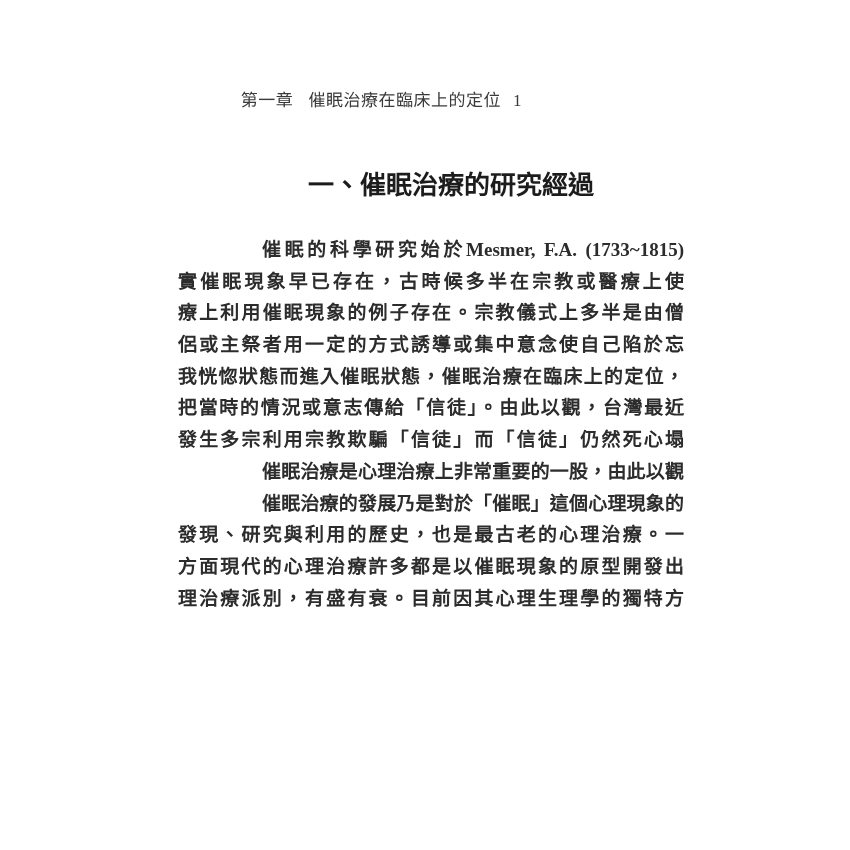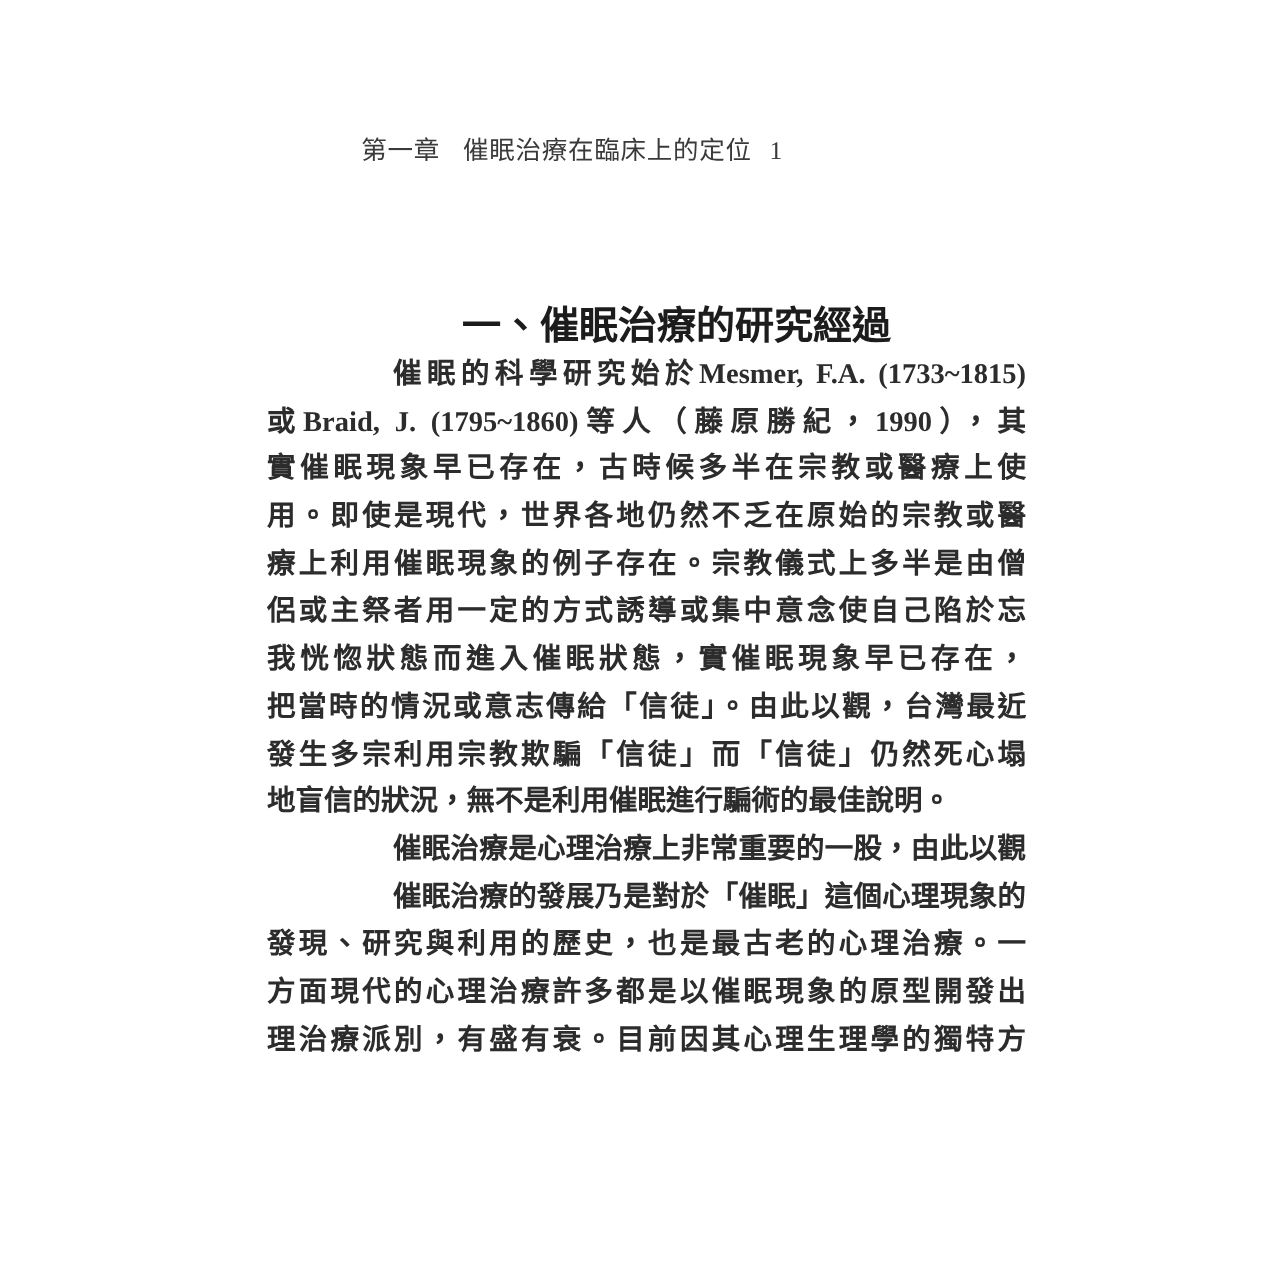--- a/index.html
+++ b/index.html
@@ -27,21 +27,21 @@
     white-space: nowrap;
     font-family: "Liberation Serif", serif;
   }
   .running-header .gap-md { display: inline-block; width: 0.9em; }
   .running-header .gap-sm { display: inline-block; width: 0.7em; }
 
   
   .section-heading {
     position: absolute;
     left: 308px;
-    top: 182px;
+    top: 150px;
     font-size: 26px;
     line-height: 36px;
     font-weight: 700;
     color: #1c1c1c;
     font-family: "Liberation Sans", sans-serif;
     white-space: nowrap;
   }
 
   
   .body-text {
@@ -76,29 +76,26 @@
 <div class="page">
 
   <div class="running-header">
     <span>第一章</span><span class="gap-md"></span><span>催眠治療在臨床上的定位</span><span class="gap-sm"></span><span>1</span>
   </div>
 
   <h1 class="section-heading">一、催眠治療的研究經過</h1>
 
   <div class="body-text">
     <div class="text-line indent">催眠的科學研究始於Mesmer, F.A. (1733~1815)</div>
-    <div class="text-line">或Braid, J. (1795~1860)等人（藤原勝紀，1990），其</div>
     <div class="text-line">實催眠現象早已存在，古時候多半在宗教或醫療上使</div>
-    <div class="text-line">用。即使是現代，世界各地仍然不乏在原始的宗教或醫</div>
     <div class="text-line">療上利用催眠現象的例子存在。宗教儀式上多半是由僧</div>
     <div class="text-line">侶或主祭者用一定的方式誘導或集中意念使自己陷於忘</div>
-    <div class="text-line">我恍惚狀態而進入催眠狀態，實催眠現象早已存在，</div>
+    <div class="text-line">我恍惚狀態而進入催眠狀態，催眠治療在臨床上的定位，</div>
     <div class="text-line">把當時的情況或意志傳給「信徒」。由此以觀，台灣最近</div>
     <div class="text-line">發生多宗利用宗教欺騙「信徒」而「信徒」仍然死心塌</div>
-    <div class="text-line para-end">地盲信的狀況，無不是利用催眠進行騙術的最佳說明。</div>
     <div class="text-line indent">催眠治療是心理治療上非常重要的一股，由此以觀</div>
     <div class="text-line indent">催眠治療的發展乃是對於「催眠」這個心理現象的</div>
     <div class="text-line">發現、研究與利用的歷史，也是最古老的心理治療。一</div>
     <div class="text-line">方面現代的心理治療許多都是以催眠現象的原型開發出</div>
     <div class="text-line">理治療派別，有盛有衰。目前因其心理生理學的獨特方</div>
   </div>
 
 </div>
 
 </body></html>

